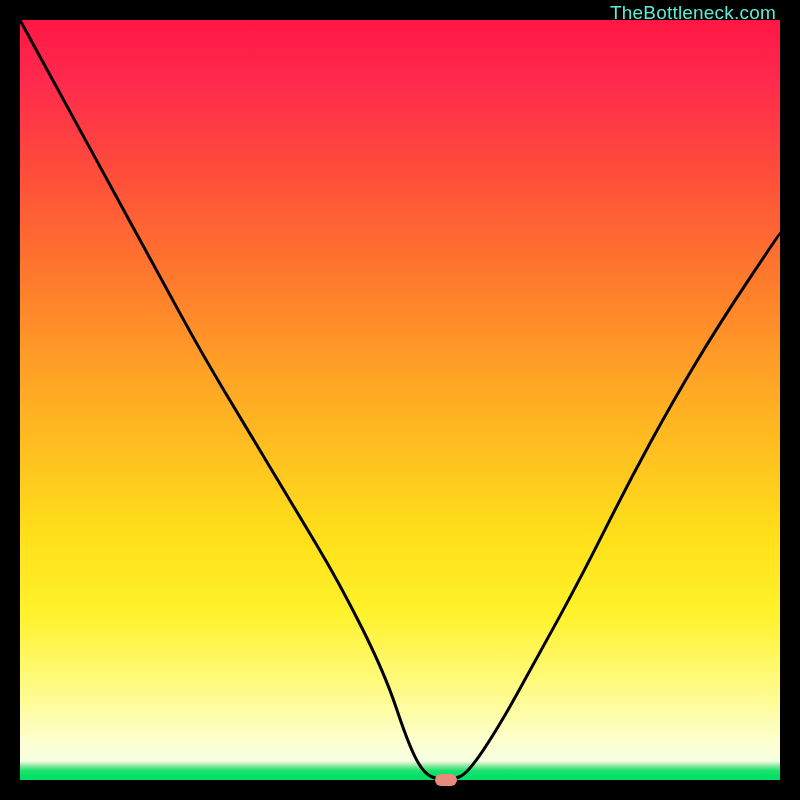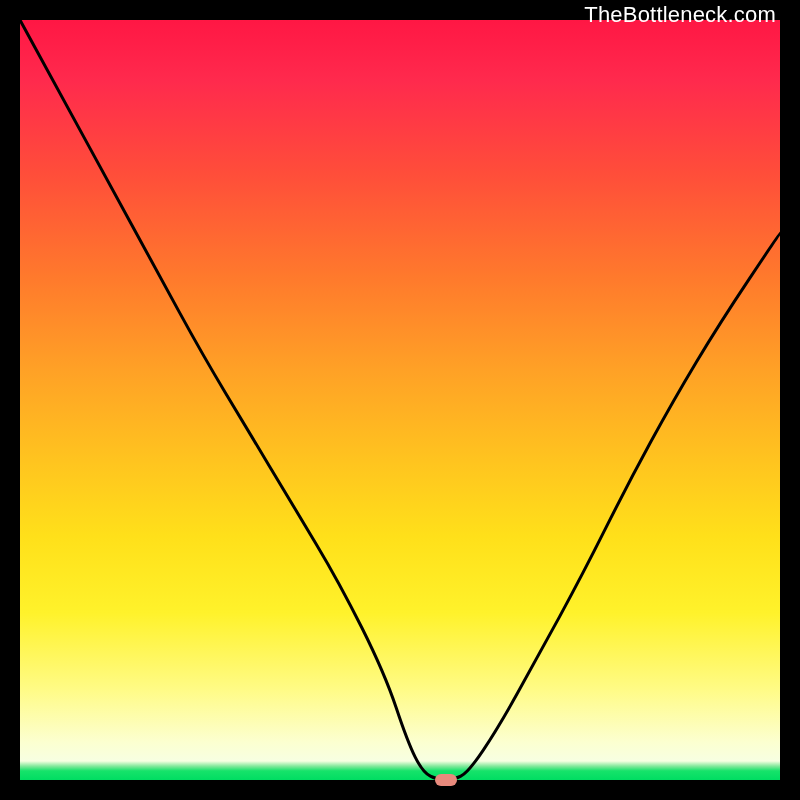--- a/index.html
+++ b/index.html
@@ -41,22 +41,22 @@
       #f7ffe2 97.5%,
       #7fe89a 98.2%,
       #16e36a 98.8%,
       #00dd62 100%
     );
   }
   .watermark {
     position: absolute;
     right: 24px;
     top: 2px;
-    color: #ffffff;
-    font-size: 22px;
+    color: #5eead4;
+    font-size: 19px;
     letter-spacing: 0.2px;
     font-weight: 500;
     user-select: none;
   }
   svg.curve {
     position: absolute;
     left: 20px;
     top: 20px;
     width: 760px;
     height: 760px;

